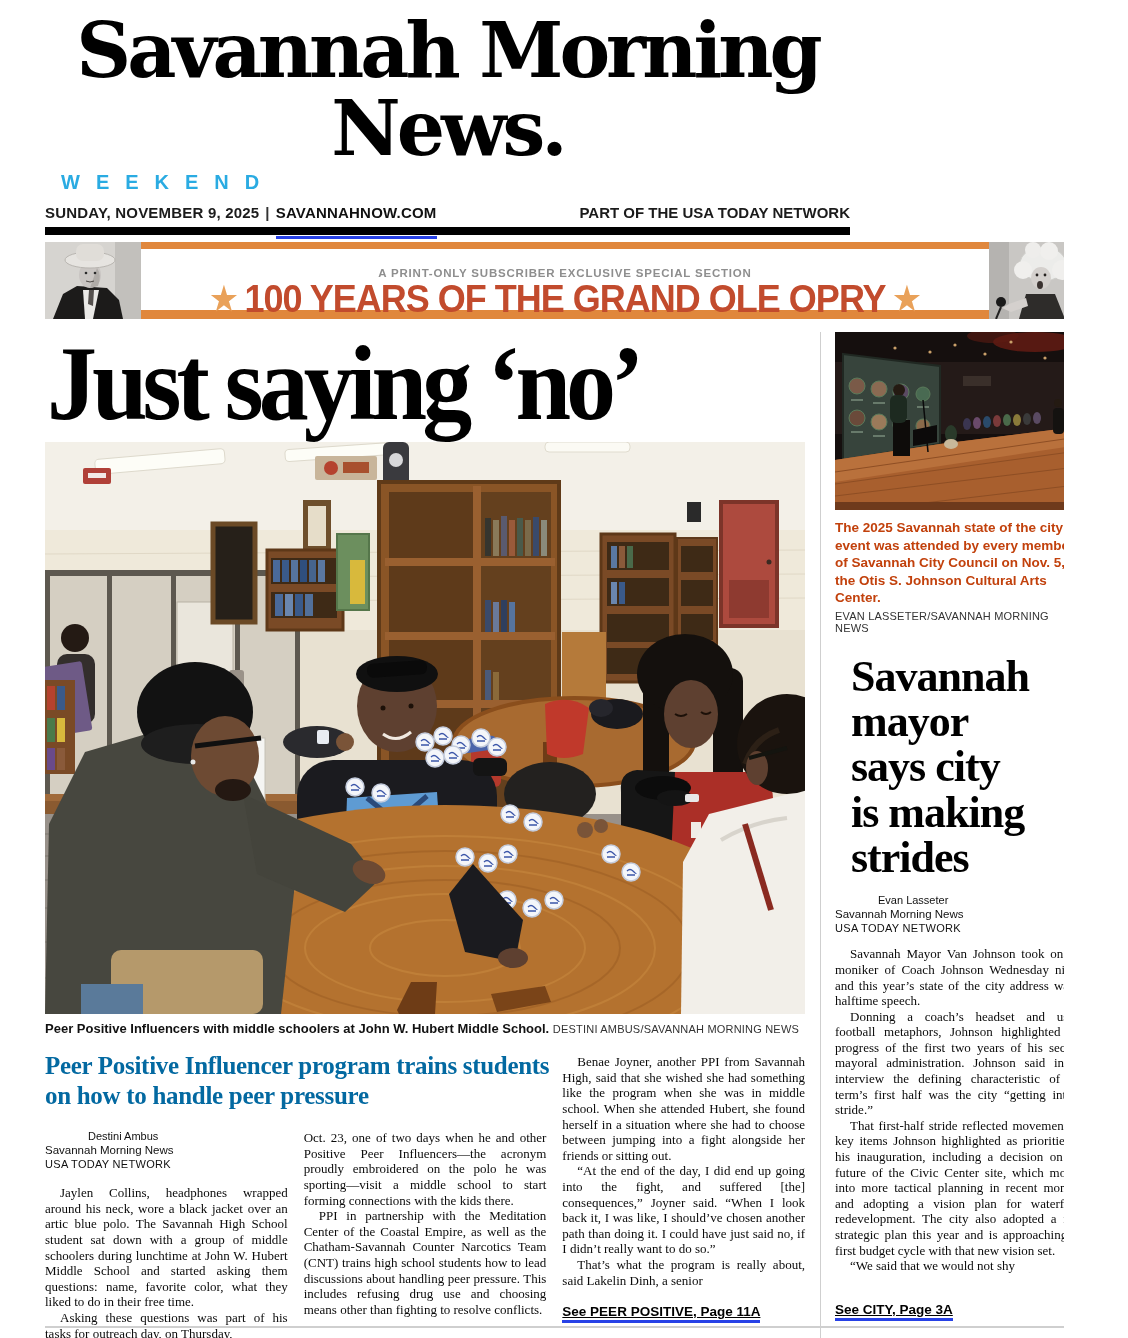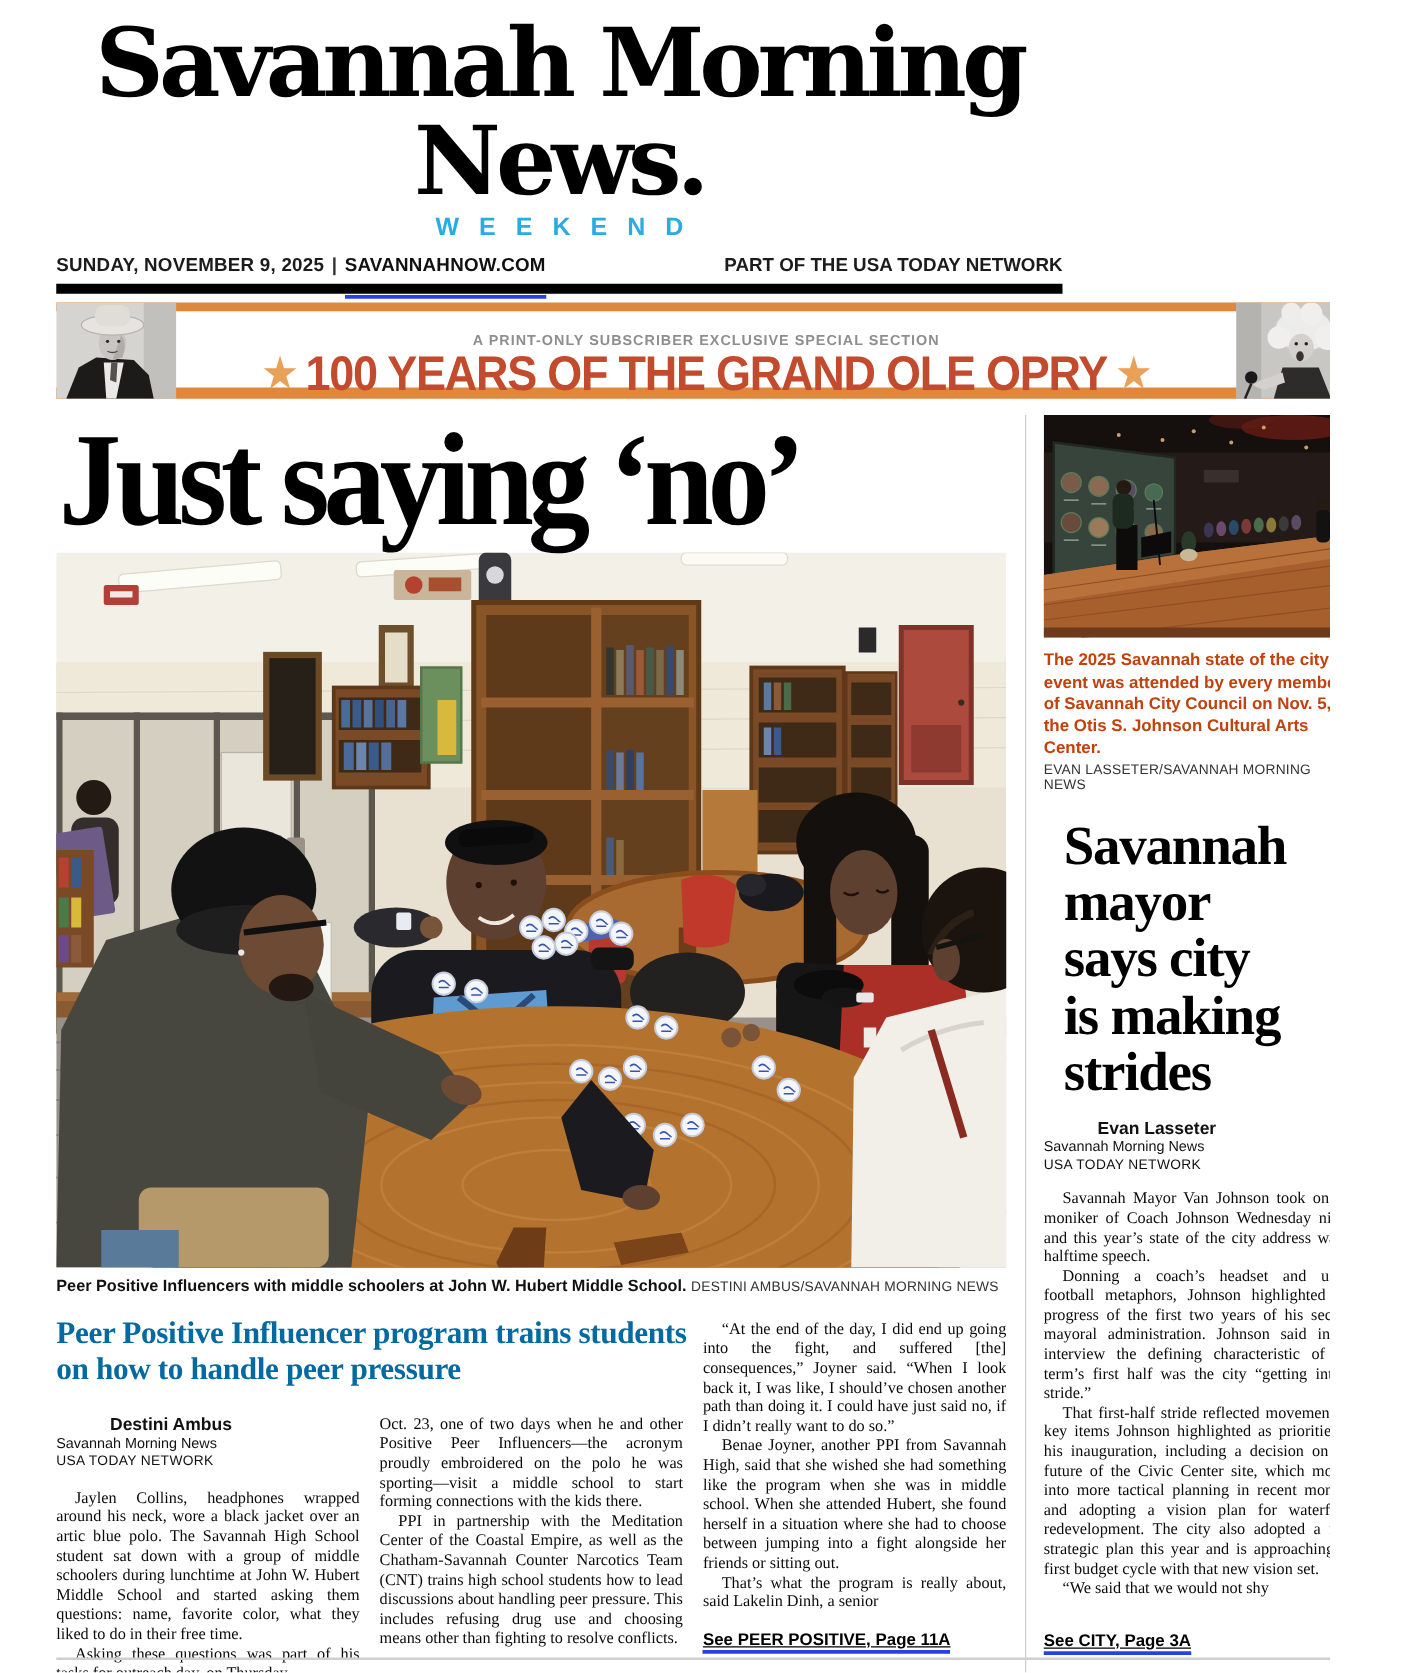--- a/index.html
+++ b/index.html
@@ -4,21 +4,21 @@
 <style>
   * { margin:0; padding:0; box-sizing:border-box; }
   body { background:#fff; }
   .page { position:relative; width:1064px; height:1338px; background:#fff; overflow:hidden;
           font-family:"Liberation Sans", sans-serif; color:#111; }
 
   
   .header-area { width:805px; margin:12px 0 0 45px; }
   .masthead-title { font-family:"DejaVu Serif", serif; font-weight:700; font-size:76px;
                     letter-spacing:-4px; text-align:center; line-height:1.02; color:#000; }
-  .edition { text-align:center; font-size:20px; font-weight:700; color:#2aabe2;
+  .edition { text-align:left; font-size:20px; font-weight:700; color:#2aabe2;
              letter-spacing:16px; padding-left:16px; margin-top:4px; }
   .dateline-row { display:flex; justify-content:space-between; align-items:flex-end; margin-top:10px; }
   .dateline-left { font-size:15px; font-weight:700; color:#1b1b1b; letter-spacing:.2px; }
   .pipe { margin:0 6px; color:#333; }
   .site-link { color:#111; border-bottom:3px solid #2741e6; padding-bottom:15px; cursor:pointer; }
   .network { font-size:15px; font-weight:700; color:#1b1b1b; }
   .black-bar { height:8px; background:#000; margin-top:6px; }
 
   
   .promo-banner { position:relative; width:1040px; height:77px; margin:7px 0 0 45px; background:#fff; cursor:pointer; }
@@ -46,21 +46,21 @@
   .lead-photo svg, .sb-photo svg { display:block; }
   .lead-caption { margin-top:7px; font-size:13px; line-height:1.25; color:#111; }
   .lead-caption b { font-weight:700; }
   .credit { font-size:11px; font-weight:400; color:#333; letter-spacing:.2px; }
 
   .story { position:relative; display:flex; gap:16px; margin-top:17px; }
   .subhead { position:absolute; top:-3px; left:0; width:508px; font-family:"Liberation Serif", serif;
              font-weight:700; font-size:25px; line-height:1.18; letter-spacing:-.3px; color:#0369a1; }
   .col { width:243px; }
   .col.pad-top { padding-top:76px; }
-  .byline-name { font-size:14px; font-weight:700;padding-left:43px; }
+  .byline-name { font-size:11px; font-weight:400;padding-left:43px; }
   .byline-org { font-size:11.5px; margin-top:2px; }
   .byline-net { font-size:11px; letter-spacing:.3px; margin-top:2px; }
   .byline-block { margin-bottom:15px; }
   .body-text p { font-family:Liberation Serif, serif; font-size:13px; line-height:1.2;
                  text-align:justify; text-indent:15px; color:#0a0a0a; }
   .body-text p.cont { text-indent:0; }
   .jump { font-size:13.5px; font-weight:700; color:#000; text-decoration:underline;
           border-bottom:3px solid #2741e6; padding-bottom:1px; display:inline-block; cursor:pointer; }
   .jump-wrap { margin-top:14px; }
 
@@ -407,22 +407,22 @@
           <p>Jaylen Collins, headphones wrapped around his neck, wore a black jacket over an artic blue polo. The Savannah High School student sat down with a group of middle schoolers during lunchtime at John W. Hubert Middle School and started asking them questions: name, favorite color, what they liked to do in their free time.</p>
           <p>Asking these questions was part of his tasks for outreach day, on Thursday,</p>
         </div>
 
         <div class="col pad-top body-text">
           <p class="cont">Oct. 23, one of two days when he and other Positive Peer Influencers—the acronym proudly embroidered on the polo he was sporting—visit a middle school to start forming connections with the kids there.</p>
           <p>PPI in partnership with the Meditation Center of the Coastal Empire, as well as the Chatham-Savannah Counter Narcotics Team (CNT) trains high school students how to lead discussions about handling peer pressure. This includes refusing drug use and choosing means other than fighting to resolve conflicts.</p>
         </div>
 
         <div class="col body-text">
+          <p>Benae Joyner, another PPI from Savannah High, said that she wished she had something like the program when she was in middle school. When she attended Hubert, she found herself in a situation where she had to choose between jumping into a fight alongside her friends or sitting out.</p>
           <p>“At the end of the day, I did end up going into the fight, and suffered [the] consequences,” Joyner said. “When I look back it, I was like, I should’ve chosen another path than doing it. I could have just said no, if I didn’t really want to do so.”</p>
-          <p>Benae Joyner, another PPI from Savannah High, said that she wished she had something like the program when she was in middle school. When she attended Hubert, she found herself in a situation where she had to choose between jumping into a fight alongside her friends or sitting out.</p>
           <p>That’s what the program is really about, said Lakelin Dinh, a senior</p>
           <div class="jump-wrap"><span class="jump">See PEER POSITIVE, Page 11A</span></div>
         </div>
       </section>
     </main>
 
     <aside class="sidebar">
       <figure class="sb-photo">
         <svg width="250" height="178" viewBox="0 0 250 178">
           <rect width="250" height="178" fill="#150f0e"></rect>

